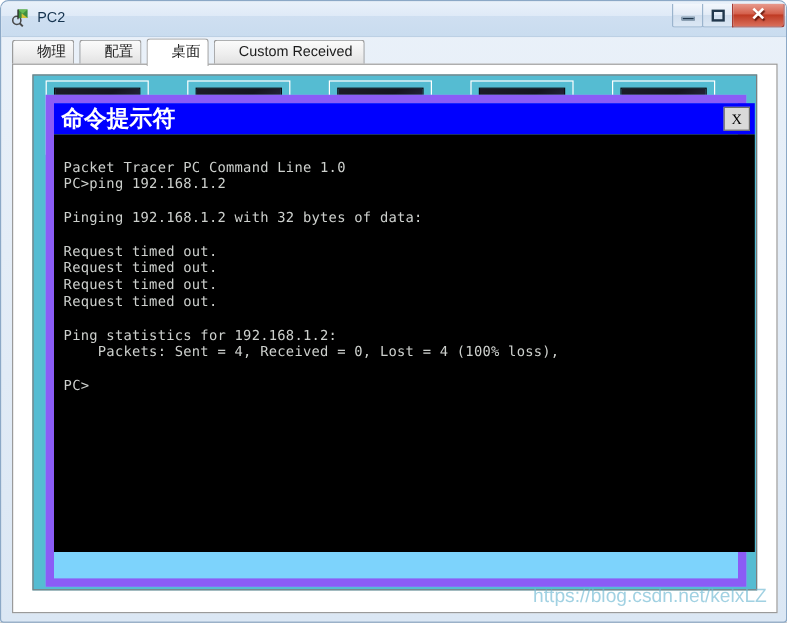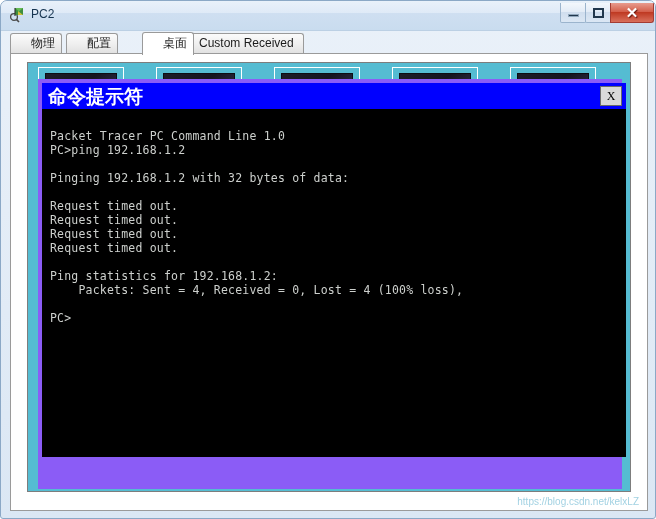--- a/index.html
+++ b/index.html
@@ -128,21 +128,20 @@
     padding: 0 20px;
   }
   .tab.active {
     top: 0px;
     height: 23px;
     line-height: 21px;
     background: #ffffff;
     border-color: #9a9a9a;
     z-index: 5;
     font-weight: normal;
-    margin-left: 20px;
   }
 
   
   #content-panel {
     position: absolute;
     left: 9px; top: 52px;
     width: 638px;
     height: 458px;
     box-sizing: border-box;
     background: #ffffff;
@@ -181,22 +180,22 @@
     box-sizing: border-box;
   }
 
   
   #cmd-window {
     position: absolute;
     left: 10px; top: 16px;
     width: 584px;
     height: 410px;
     box-sizing: border-box;
-    background: #8b5cf6;
-    border: 4px solid #8b5cf6;
+    background: #7dd3fc;
+    border: 7px solid #8b5cf6;
   }
   #cmd-titlebar {
     position: absolute;
     left: 0; top: 0;
     width: 584px;
     height: 26px;
     background: #0000ff;
     box-sizing: border-box;
   }
   #cmd-title-text {
@@ -243,21 +242,21 @@
     white-space: pre;
     letter-spacing: .2px;
   }
 
   
   #watermark {
     position: absolute;
     right: 8px;
     bottom: 3px;
     color: rgba(110, 185, 210, .65);
-    font-size: 10px;
+    font-size: 16px;
     font-family: "Liberation Sans", sans-serif;
     white-space: nowrap;
     pointer-events: none;
   }
 </style>
 </head>
 <body>
 
 <div id="os-window">
 

